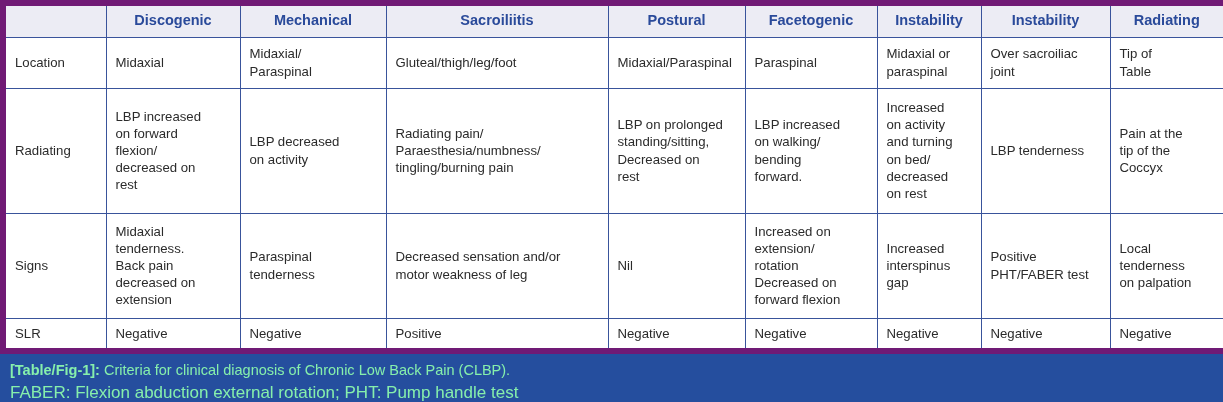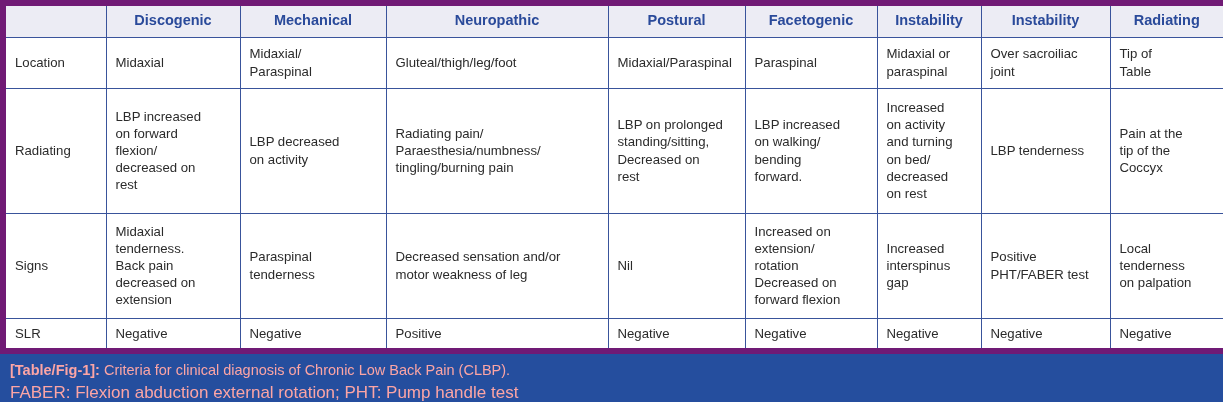--- a/index.html
+++ b/index.html
@@ -62,21 +62,21 @@
   col.c-neuro  { width: 222px; }
   col.c-post   { width: 137px; }
   col.c-facet  { width: 132px; }
   col.c-instab { width: 104px; }
   col.c-sacro  { width: 129px; }
   col.c-coccy  { width: 116px; }
 
   .caption-bar {
     width: 1223px;
     background: #254E9E;
-    color: #fca5a5;
+    color: #86efac;
     box-sizing: border-box;
     padding: 6px 0 7px 10px;
     height: 49px;
   }
   .caption-line1 {
     font-size: 14.5px;
     line-height: 1.45;
     white-space: nowrap;
   }
   .caption-line1 .cap-tag {
@@ -106,21 +106,21 @@
         <col class="c-facet">
         <col class="c-instab">
         <col class="c-sacro">
         <col class="c-coccy">
     </colgroup>
     <thead>
       <tr>
         <th></th>
         <th>Discogenic</th>
         <th>Mechanical</th>
-        <th>Neuropathic</th>
+        <th>Sacroiliitis</th>
         <th>Postural</th>
         <th>Facetogenic</th>
         <th>Instability</th>
         <th>Instability</th>
         <th>Radiating</th>
       </tr>
     </thead>
     <tbody>
 
       <tr class="row-location">

